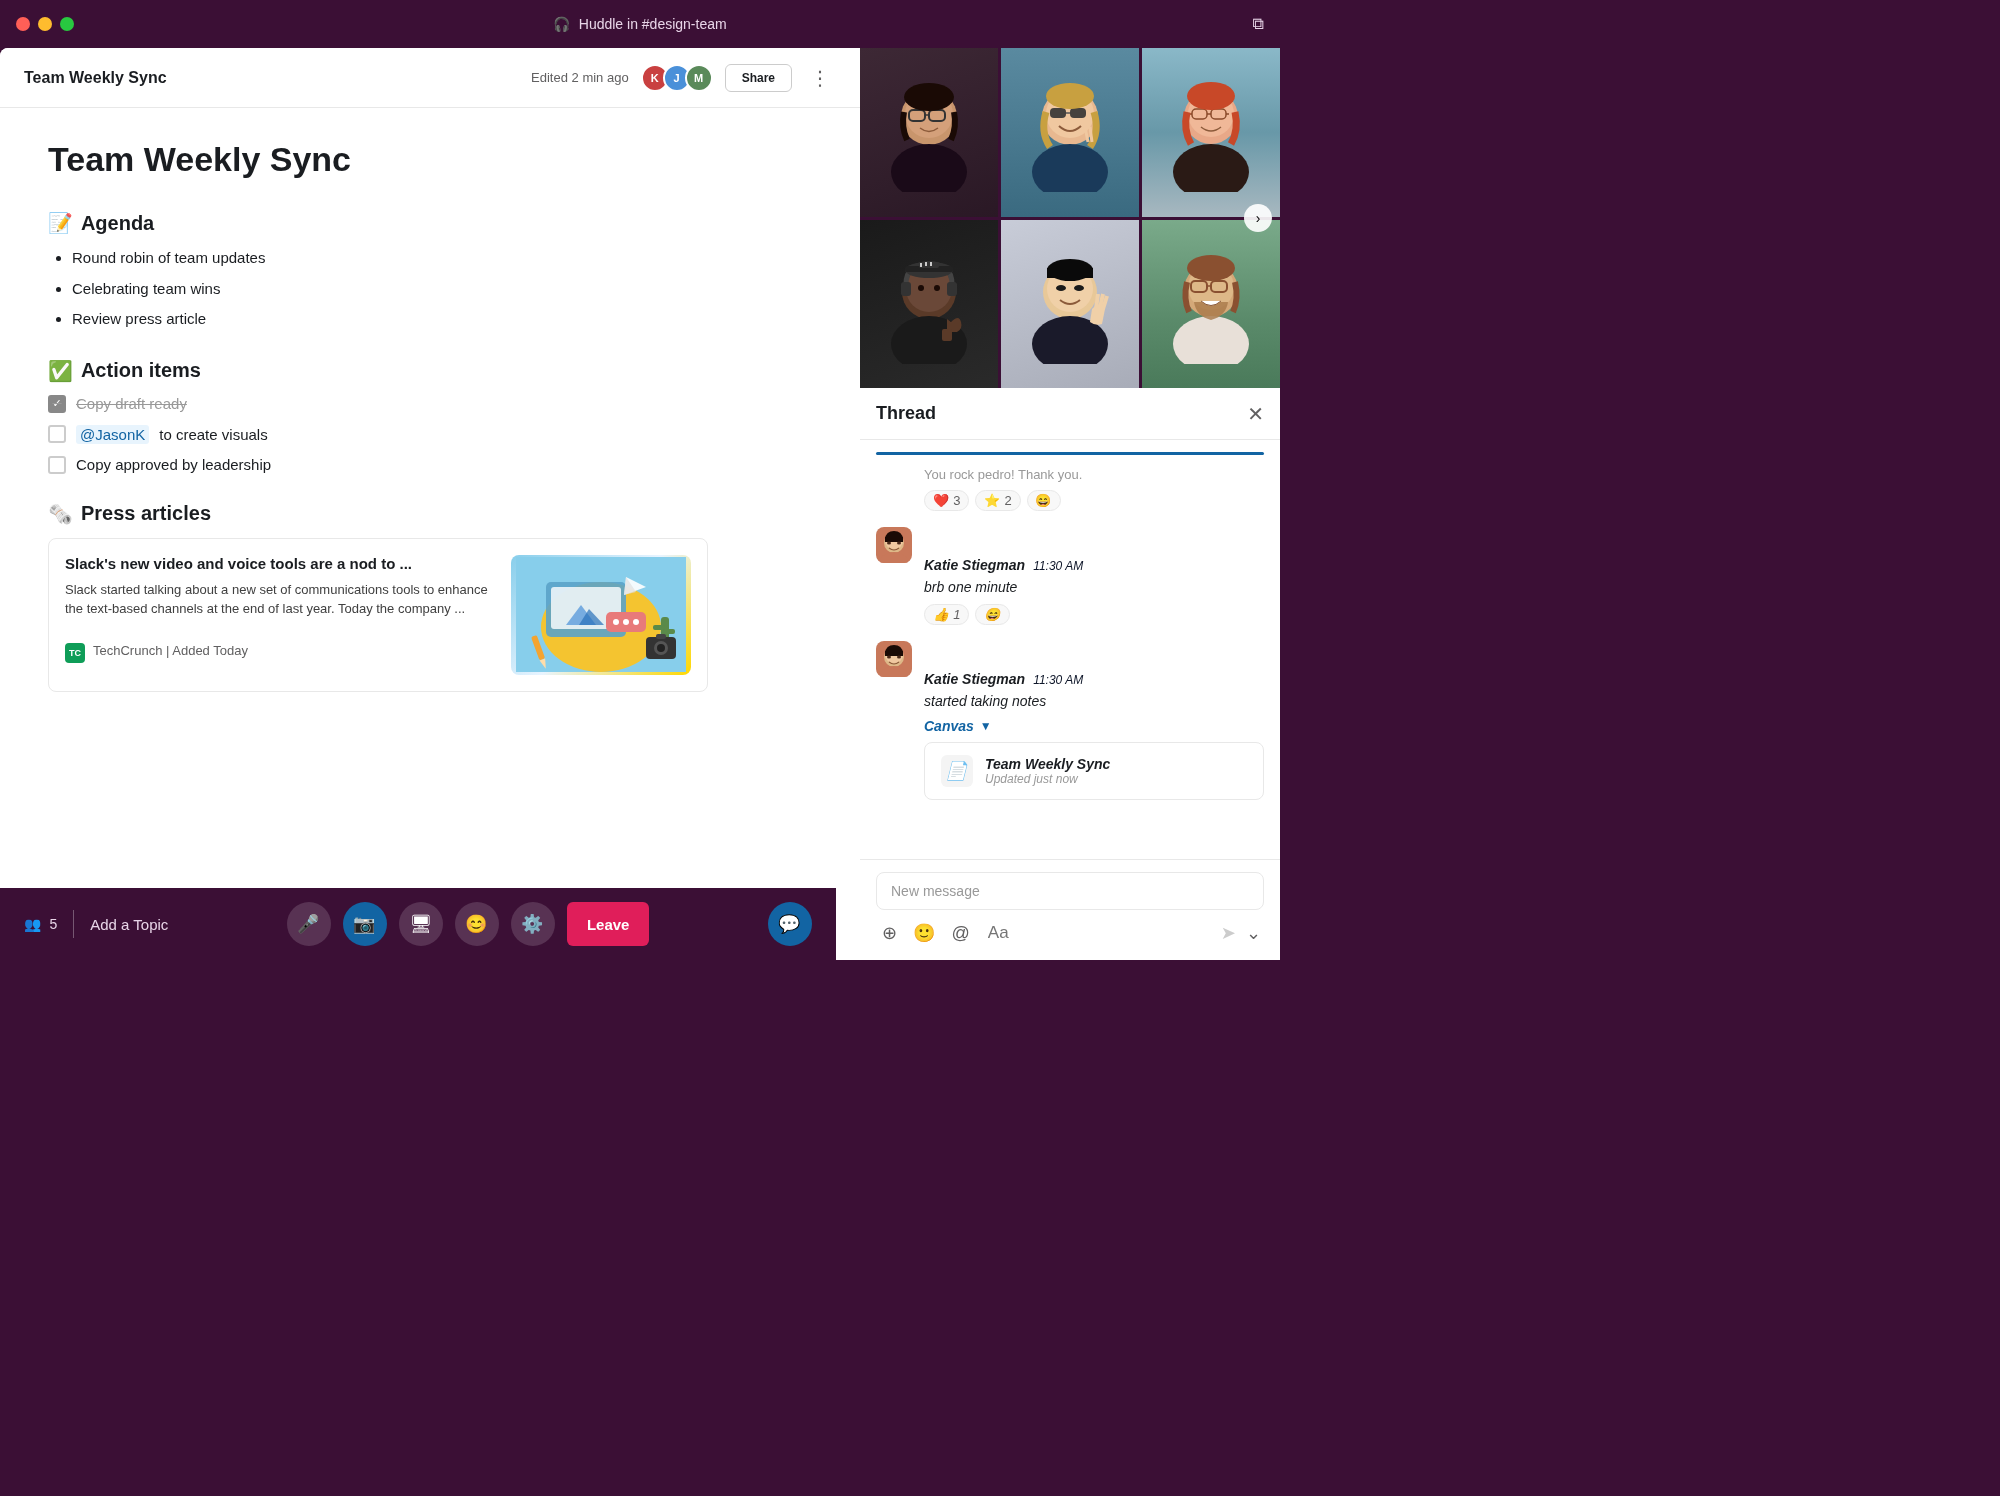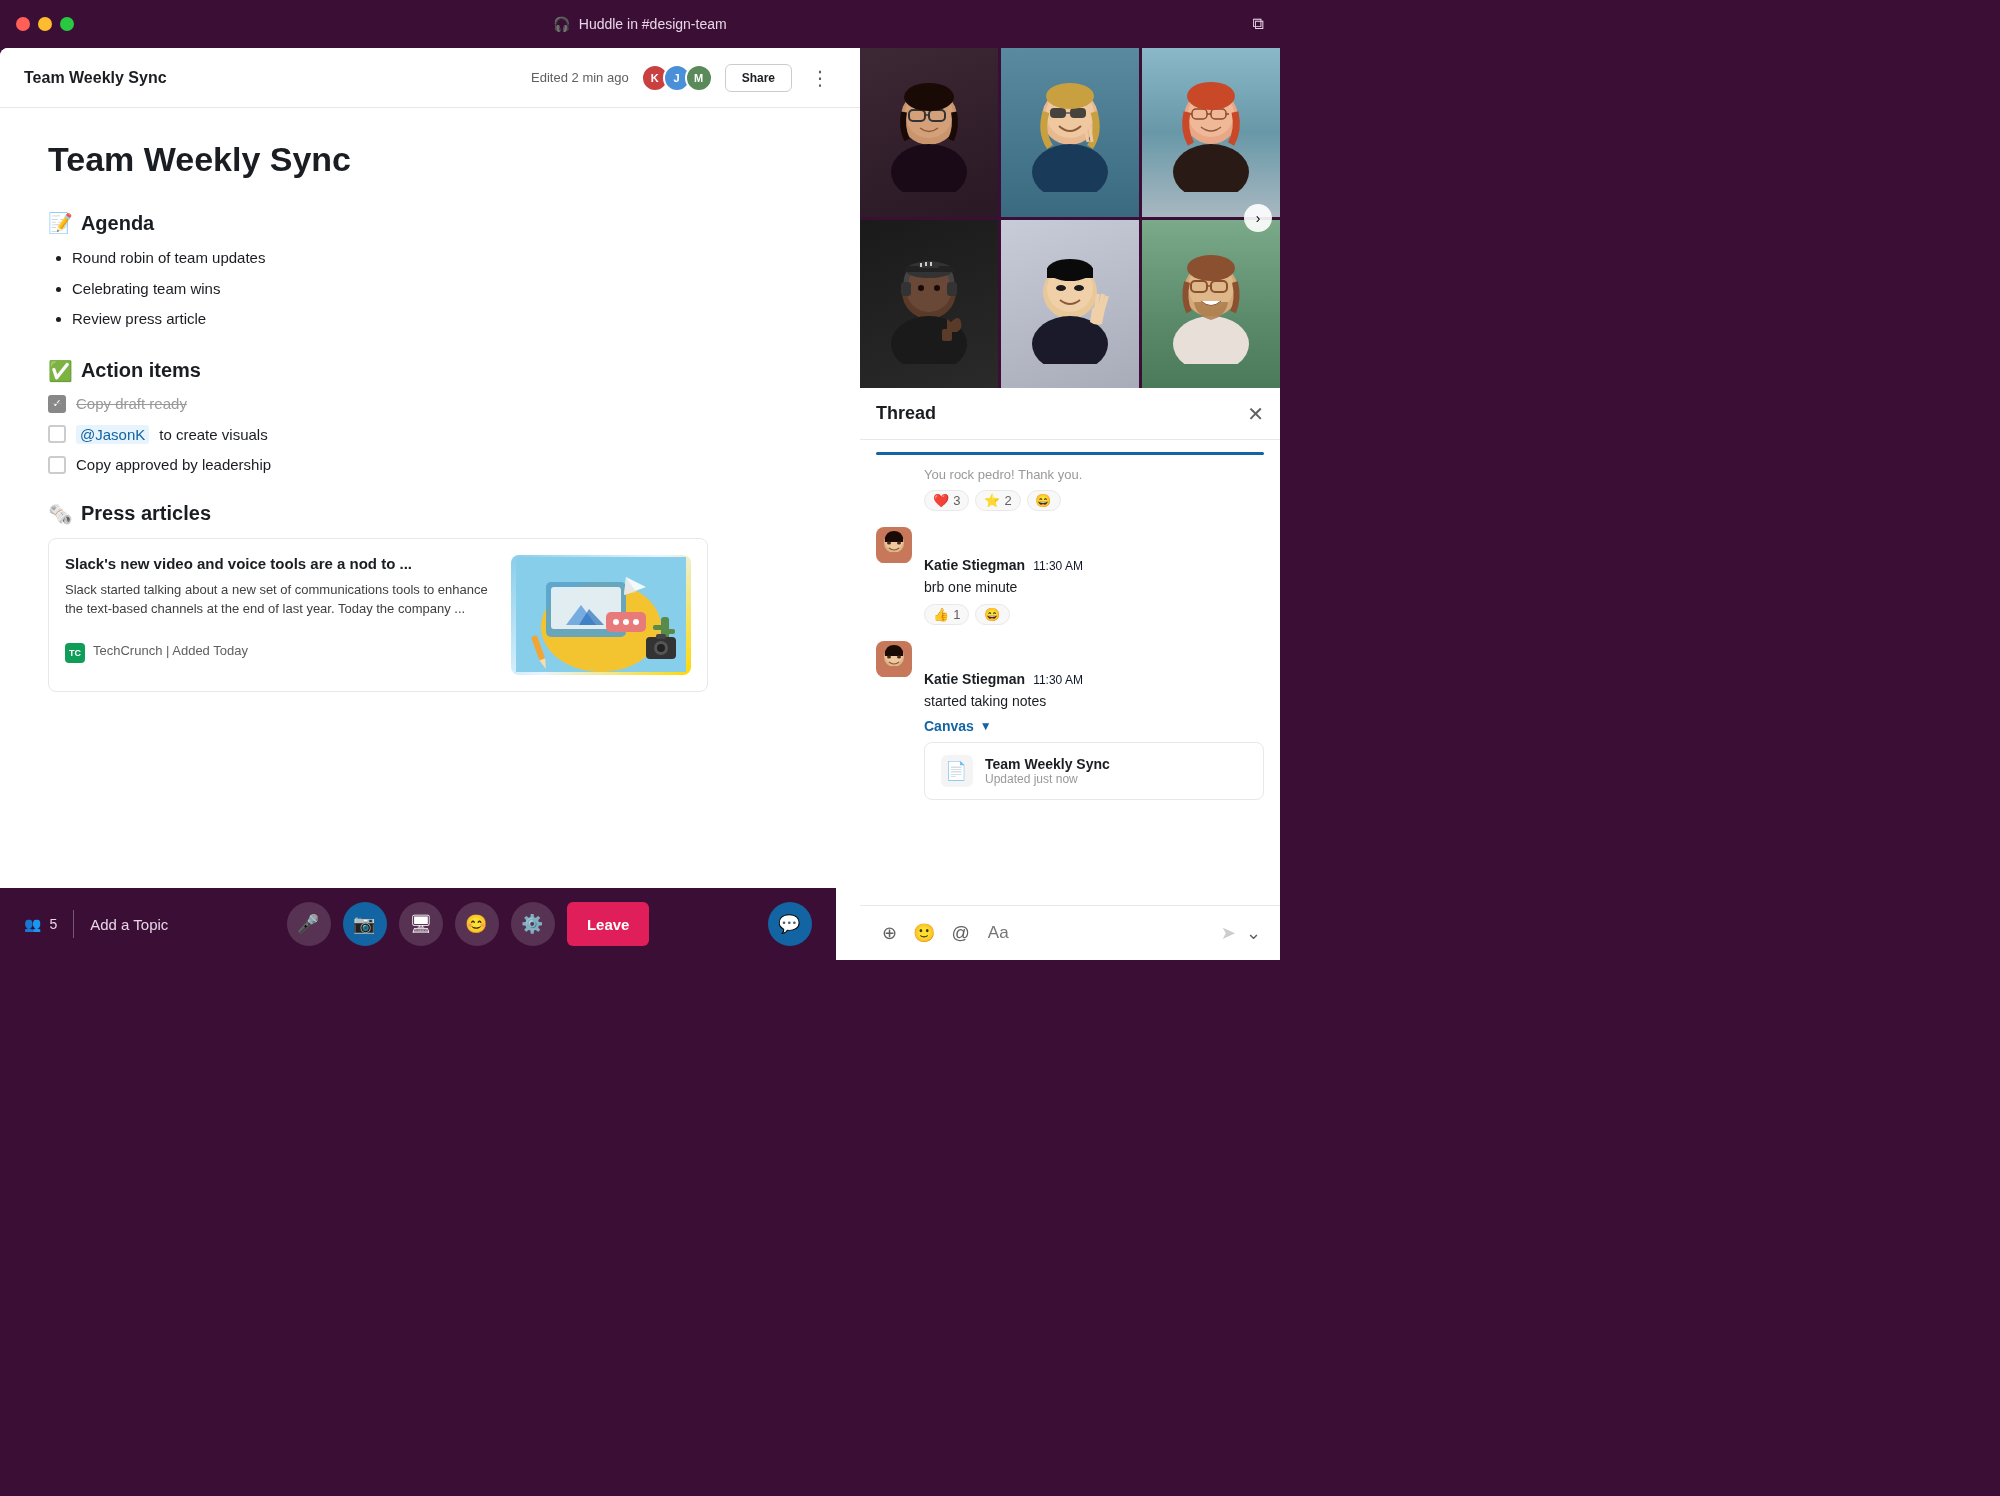--- a/index.html
+++ b/index.html
@@ -416,21 +416,21 @@
       width: 36px;
       height: 36px;
       border-radius: 8px;
       background: #ccc;
       flex-shrink: 0;
       overflow: hidden;
       display: flex;
       align-items: center;
       justify-content: center;
     }
-    .msg-content { flex: 1; }
+    .msg-content { flex: 1; font-style: italic; }
     .msg-header {
       display: flex;
       align-items: baseline;
       gap: 8px;
       margin-bottom: 4px;
     }
     .msg-author {
       font-size: 14px;
       font-weight: 700;
       color: #1a1d21;
@@ -964,20 +964,23 @@
               <div class="canvas-ref-info">
                 <div class="canvas-ref-title">Team Weekly Sync</div>
                 <div class="canvas-ref-sub">Updated just now</div>
               </div>
             </div>
           </div>
         </div>
       </div>
 
       <div class="thread-input-area">
+        <div class="message-input-box">
+          <div class="message-placeholder">New message</div>
+        </div>
         <div class="input-toolbar">
           <button class="toolbar-icon-btn">⊕</button>
           <button class="toolbar-icon-btn">🙂</button>
           <button class="toolbar-icon-btn">@</button>
           <input type="text" class="text-input-fake" placeholder="Aa" style="color: #a21caf; font-size: 17px;">
           <button class="send-btn">➤</button>
           <button class="toolbar-icon-btn">⌄</button>
         </div>
       </div>
     </div>

